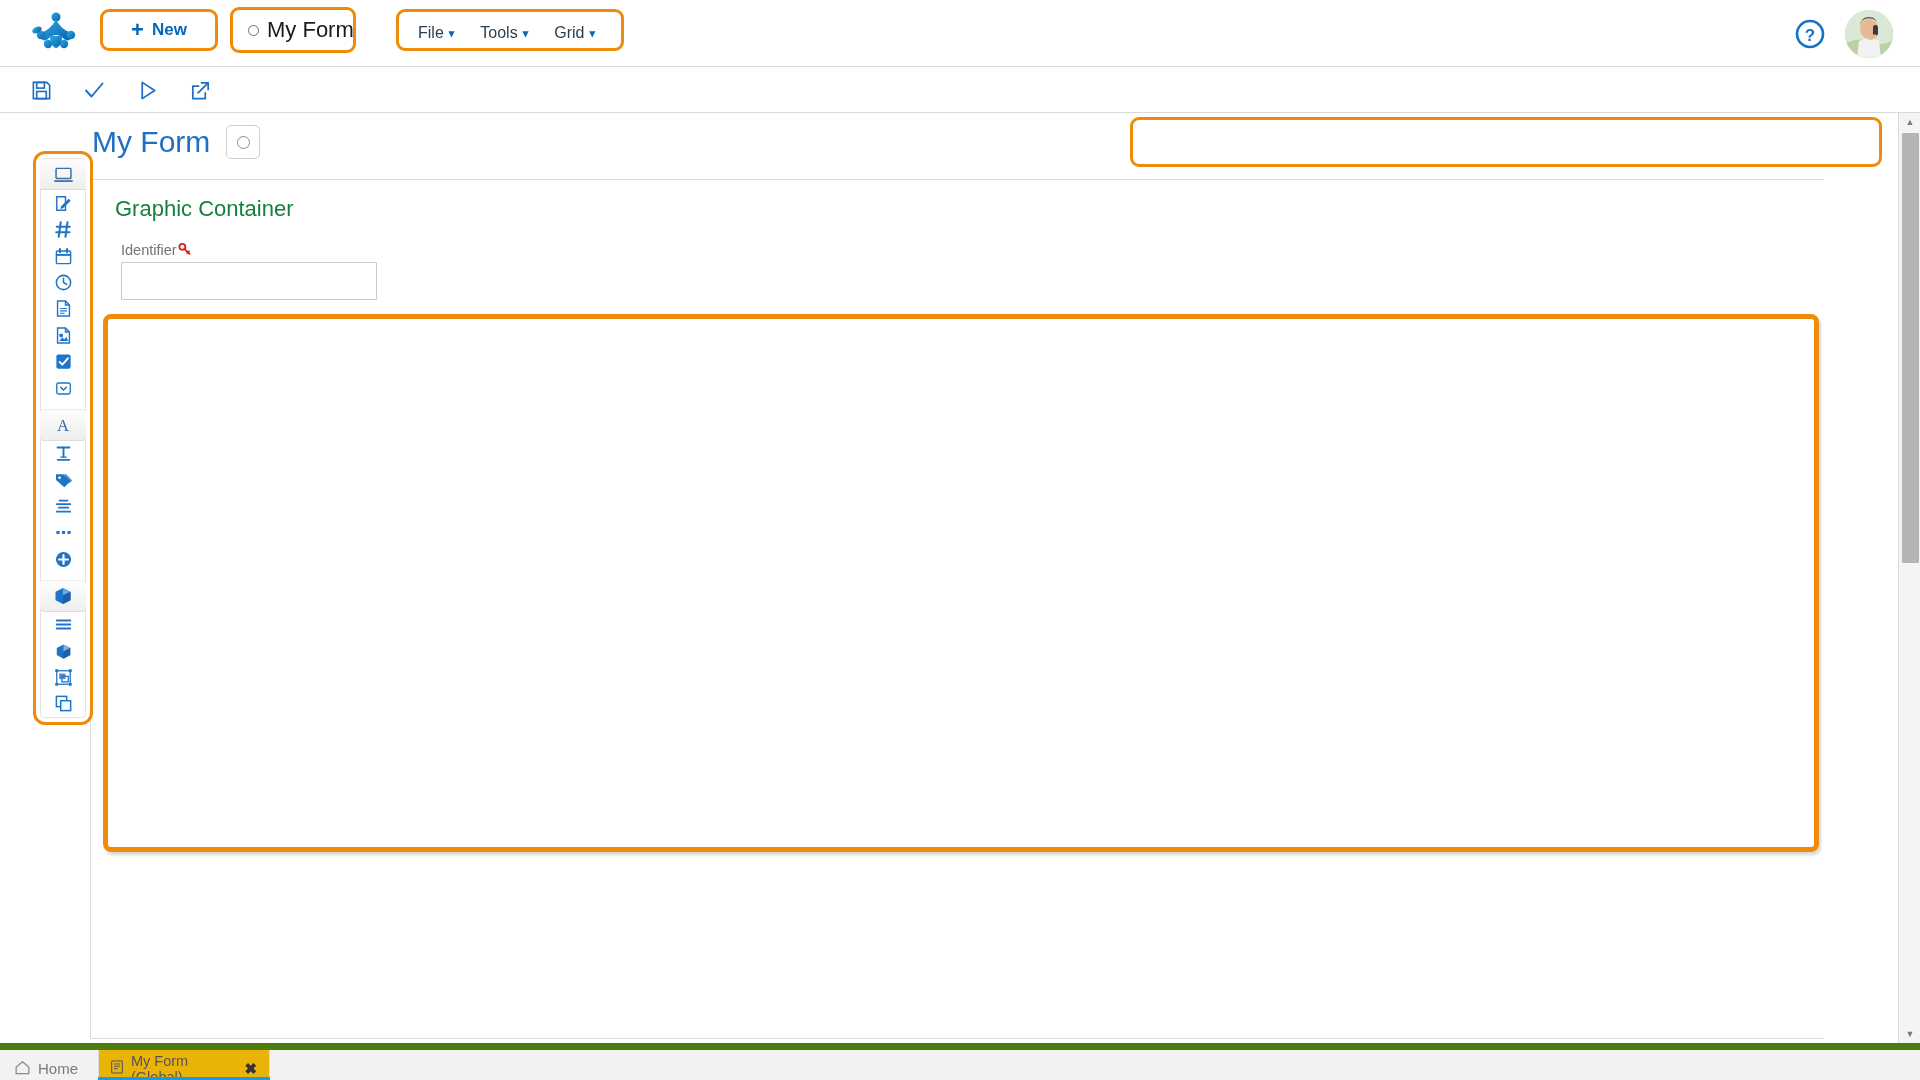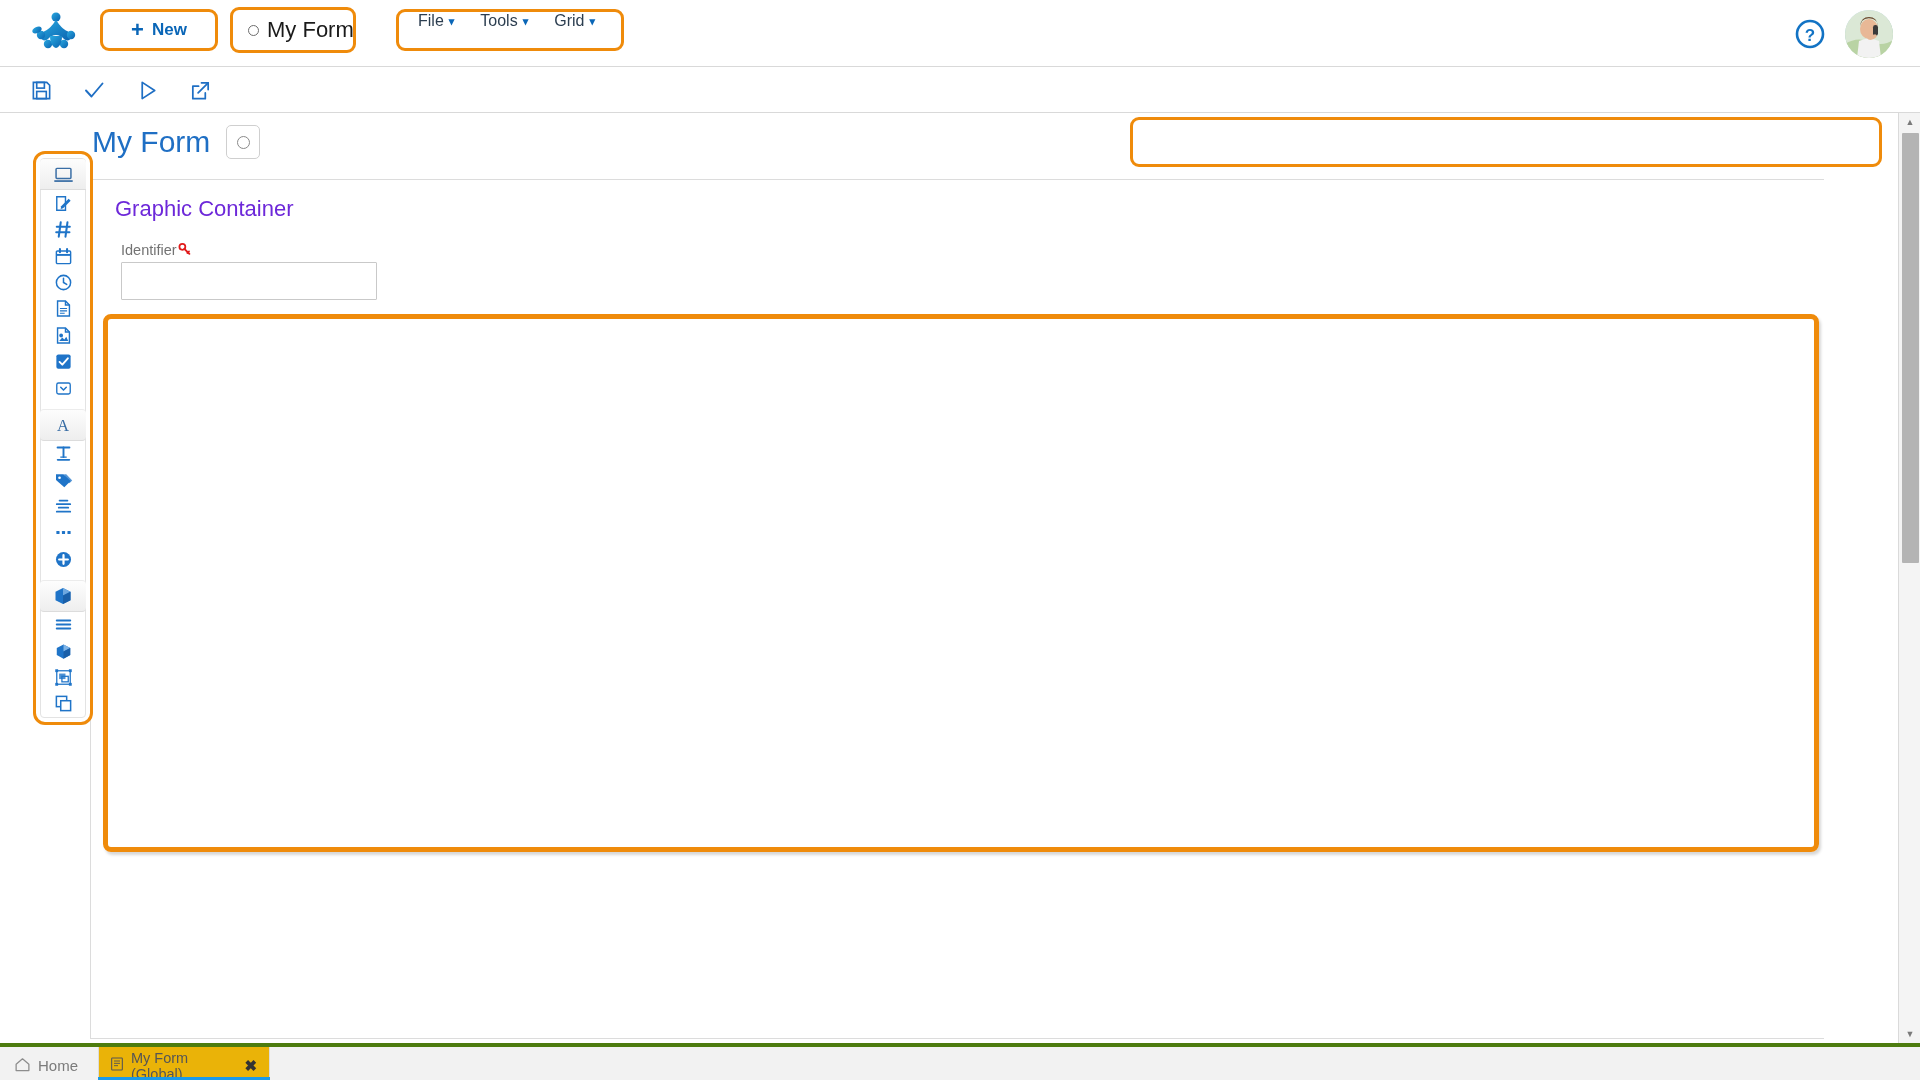--- a/index.html
+++ b/index.html
@@ -40,21 +40,21 @@
     display:flex; align-items:center; gap:8px; padding:0 14px;
     cursor:pointer;
   }
   .chip-radio {
     width:11px; height:11px; border-radius:50%;
     border:1.4px solid #6d6d6d; background:#fff; display:inline-block;
   }
   .chip-label { font-size:22px; color:#1a1a1a; font-weight:normal; }
 
   .menubar {
-    position:absolute; left:400px; top:4px; height:34px;
+    position:absolute; left:400px; top:16px; height:34px;
     display:flex; align-items:center; gap:26px; padding:0 18px;
   }
   .menu-item {
     font-size:16px; color:#2c3e50; display:flex; align-items:center; gap:5px;
     cursor:pointer;
   }
   .caret { font-size:11px; color:#0a66b7; font-weight:bold; }
 
   .help-icon {
     position:absolute; left:1794px; top:18px; width:32px; height:32px;
@@ -110,21 +110,21 @@
   .tab.active { background:#1373c4; color:#ffffff; font-weight:normal; }
 
   
   .content-card {
     position:absolute; left:90px; top:66px; width:1734px; height:860px;
     background:#fff; border:1px solid #dcdcdc; border-right:none;
   }
 
   .gc-title {
     position:absolute; left:24px; top:16px;
-    font-size:22px; color:#6d28d9; font-weight:normal;
+    font-size:22px; color:#15803d; font-weight:normal;
   }
   .field-label {
     position:absolute; left:30px; top:62px;
     font-size:14.5px; color:#737373; display:flex; align-items:flex-start;
   }
   .key-icon { margin-left:1px; }
   .field-input {
     position:absolute; left:30px; top:82px; width:256px; height:38px;
     border:1px solid #c9c9c9; background:#fff; border-radius:1px;
   }
@@ -172,21 +172,21 @@
   .vs-arrow.up { top:0; }
   .vs-arrow.down { bottom:0; }
   .vs-thumb {
     position:absolute; left:3px; top:20px; width:17px; height:430px;
     background:#b4b4b4; border-radius:1px; cursor:pointer;
   }
 
   
   .taskbar {
     position:absolute; left:0; bottom:0; width:1920px; height:37px;
-    background:#f2f2f2; border-top:4px solid #4d7c0f;
+    background:#f2f2f2; border-top:7px solid #4d7c0f;
   }
   .tb-home {
     position:absolute; left:14px; top:0; height:37px; display:flex;
     align-items:center; gap:7px; font-size:15px; color:#7b7b7b; cursor:pointer;
   }
   .tb-tab {
     position:absolute; left:98px; top:0; height:37px; width:172px;
     background:#eab308; border-left:1px solid #dcdcdc; border-right:1px solid #dcdcdc;
     display:flex; align-items:center; gap:6px; padding-left:10px;
     font-size:14.5px; color:#555; cursor:pointer;

